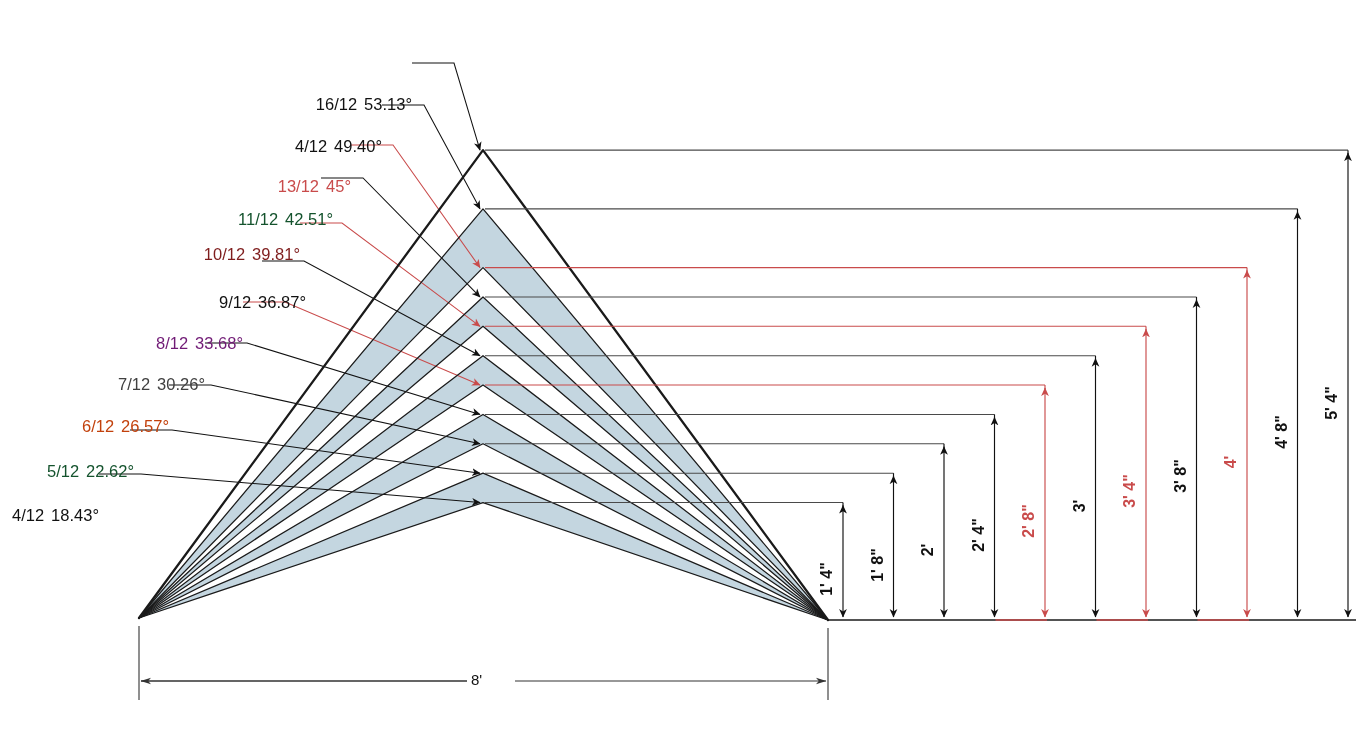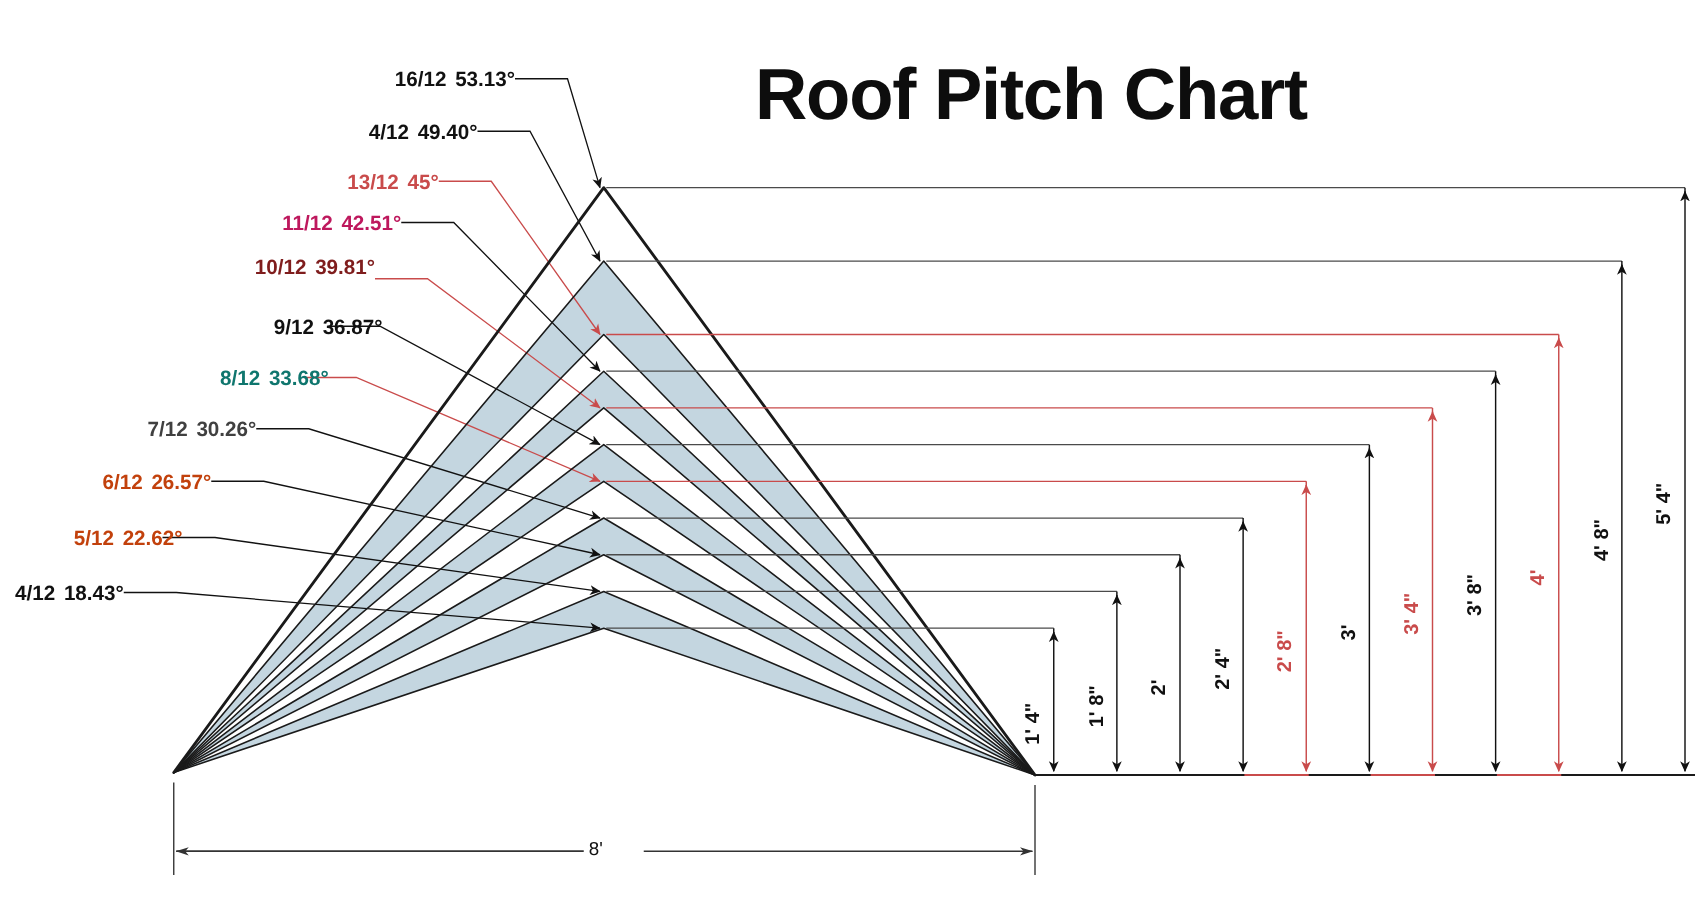--- a/index.html
+++ b/index.html
@@ -3,34 +3,33 @@
 <meta charset="utf-8">
 <title>Roof Pitch Chart</title>
 <style>
   html,body{margin:0;padding:0;background:#ffffff;}
   body{width:1366px;height:738px;overflow:hidden;
        font-family:"Liberation Sans","DejaVu Sans",sans-serif;}
   #stage{position:relative;width:1366px;height:738px;background:#fff;}
   #svgroot{position:absolute;left:0;top:0;width:1366px;height:738px;}
   .title{position:absolute;font-weight:bold;font-size:58px;color:#0d0d0d;
          letter-spacing:-1px;white-space:nowrap;}
-  .pitchlbl{position:absolute;font-size:16.5px;font-weight:700;white-space:nowrap;
-            text-align:right;}
+  .pitchlbl{position:absolute;font-size:16.5px;font-weight:400;white-space:nowrap;
+            text-align:right;margin-top:40px;}
   .pitchlbl .frac{margin-right:7px;}
   .dimlbl{position:absolute;font-size:16px;font-weight:600;white-space:nowrap;
           transform-origin:left bottom;}
   .spanlbl{position:absolute;font-size:15px;font-weight:500;color:#111;
            background:#fff;padding:0 4px;white-space:nowrap;}
 </style>
 </head>
 <body>
 
 <div id="stage">
 
-  <div class="title" style="left:604px; top:42px;">Roof Pitch Chart</div>
 
   <svg id="svgroot" viewBox="0 0 1366 738" xmlns="http://www.w3.org/2000/svg">
     <defs>
       <marker id="ahBlk" markerWidth="9" markerHeight="9" refX="8" refY="4.5" orient="auto" markerUnits="userSpaceOnUse">
         <path d="M0,0.6 L8.6,4.5 L0,8.4 L2.4,4.5 Z" fill="#111111"></path>
       </marker>
       <marker id="ahRed" markerWidth="9" markerHeight="9" refX="8" refY="4.5" orient="auto" markerUnits="userSpaceOnUse">
         <path d="M0,0.6 L8.6,4.5 L0,8.4 L2.4,4.5 Z" fill="#c94b4b"></path>
       </marker>
       <marker id="ahSpan" markerWidth="11" markerHeight="8" refX="10" refY="4" orient="auto" markerUnits="userSpaceOnUse">
@@ -115,27 +114,27 @@
         <line x1="139" y1="626" x2="139" y2="700" stroke="#333" stroke-width="1.1"></line>
         <line x1="828" y1="628" x2="828" y2="700" stroke="#333" stroke-width="1.1"></line>
         <line x1="141" y1="681" x2="470" y2="681" stroke="#333" stroke-width="1.1" marker-start=""></line>
         <line x1="470" y1="681" x2="141" y2="681" stroke="#333" stroke-width="1.1" marker-end="url(#ahSpan)"></line>
         <line x1="515" y1="681" x2="826" y2="681" stroke="#333" stroke-width="1.1" marker-end="url(#ahSpan)"></line>
       </g>
   </svg>
 
   <div id="pitch-labels">
       <div class="pitchlbl" style="color: rgb(17, 17, 17); left: 0px; top: 466px; width: 99px; text-align: right;"><span class="frac">4/12</span><span>18.43°</span></div>
-      <div class="pitchlbl" style="color: #c2410c; left: 16px; top: 422px; width: 130px;"><span class="frac">5/12</span><span>22.62°</span></div>
+      <div class="pitchlbl" style="color: #14532d; left: 4px; top: 422px; width: 130px;"><span class="frac">5/12</span><span>22.62°</span></div>
       <div class="pitchlbl" style="color: #c2410c; left: 0px; top: 377px; width: 169px;"><span class="frac">6/12</span><span>26.57°</span></div>
       <div class="pitchlbl" style="color: #404040; left: 0px; top: 335px; width: 205px;"><span class="frac">7/12</span><span>30.26°</span></div>
-      <div class="pitchlbl" style="color: #0f766e; left: 0px; top: 294px; width: 243px; padding-left: 20px;"><span class="frac">8/12</span><span>33.68°</span></div>
+      <div class="pitchlbl" style="color: #701a75; left: 0px; top: 294px; width: 243px;"><span class="frac">8/12</span><span>33.68°</span></div>
       <div class="pitchlbl" style="color: rgb(17, 17, 17); left: 0px; top: 253px; width: 262px; padding-left: 44px;"><span class="frac">9/12</span><span>36.87°</span></div>
       <div class="pitchlbl" style="color: #7f1d1d; left: 0px; top: 205px; width: 300px;"><span class="frac">10/12</span><span>39.81°</span></div>
-      <div class="pitchlbl" style="color: #be185d; left: 0px; top: 170px; width: 321px;"><span class="frac">11/12</span><span>42.51°</span></div>
+      <div class="pitchlbl" style="color: #14532d; left: 12px; top: 170px; width: 321px;"><span class="frac">11/12</span><span>42.51°</span></div>
       <div class="pitchlbl" style="color: rgb(201, 75, 75); left: 0px; top: 137px; width: 351px;"><span class="frac">13/12</span><span>45°</span></div>
       <div class="pitchlbl" style="color: rgb(17, 17, 17); left: 0px; top: 97px; width: 382px;"><span class="frac">4/12</span><span>49.40°</span></div>
       <div class="pitchlbl" style="color: rgb(17, 17, 17); left: 0px; top: 55px; width: 412px;"><span class="frac">16/12</span><span>53.13°</span></div>
     </div>
   <div id="dim-labels">
       <div class="dimlbl" style="color: rgb(17, 17, 17); left: 836px; top: 561.268px; transform: rotate(-90deg) translate(-50%, 0px);">1' 4"</div>
       <div class="dimlbl" style="color: rgb(17, 17, 17); left: 886.5px; top: 546.582px; transform: rotate(-90deg) translate(-50%, 0px);">1' 8"</div>
       <div class="dimlbl" style="color: rgb(17, 17, 17); left: 937px; top: 531.9px; transform: rotate(-90deg) translate(-50%, 0px);">2'</div>
       <div class="dimlbl" style="color: rgb(17, 17, 17); left: 987.5px; top: 517.218px; transform: rotate(-90deg) translate(-50%, 0px);">2' 4"</div>
       <div class="dimlbl" style="color: rgb(201, 75, 75); left: 1038px; top: 502.532px; transform: rotate(-90deg) translate(-50%, 0px);">2' 8"</div>

